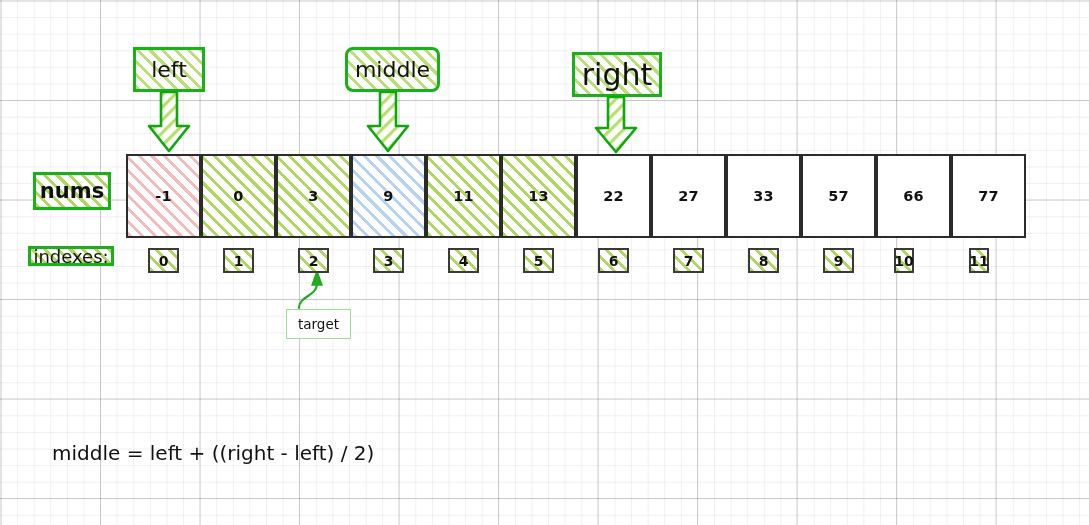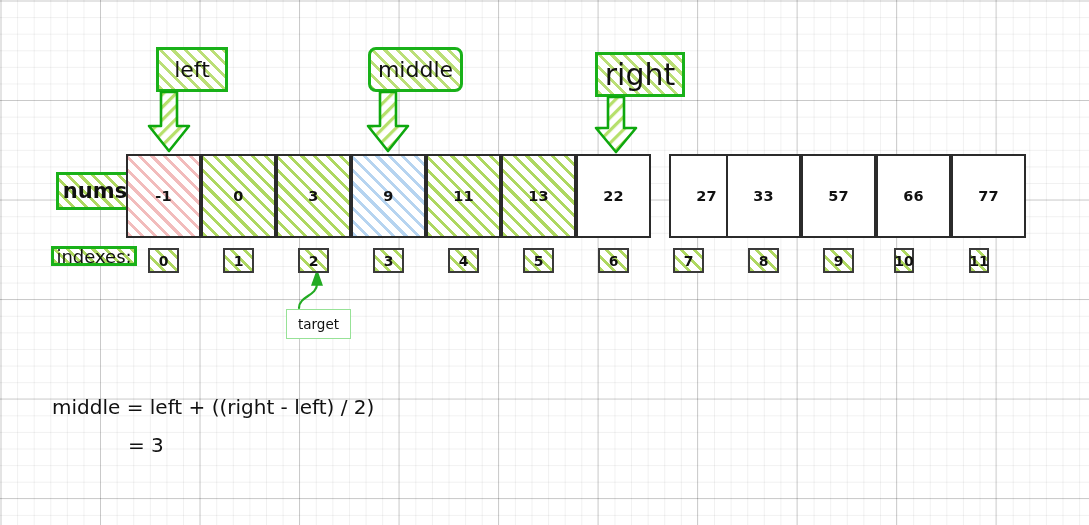--- a/index.html
+++ b/index.html
@@ -106,21 +106,20 @@
   
   .glabel {
     position: absolute;
     border: 3px solid #19b119;
     background-color: #ffffff;
     display: flex;
     align-items: center;
     justify-content: center;
     color: #111111;
     font-family: "DejaVu Sans", sans-serif;
-    margin-left: 23px;
   }
   #label-nums  { left: 33px;  top: 172px; width: 78px; height: 38px; font-size: 21px; font-weight: bold; }
   #label-indexes { left: 28px; top: 246px; width: 86px; height: 20px; font-size: 18px; }
   #label-left   { left: 133px; top: 47px;  width: 72px; height: 45px; font-size: 22px; }
   #label-middle { left: 345px; top: 47px;  width: 95px; height: 45px; font-size: 22px; border-radius: 8px; }
   #label-right  { left: 572px; top: 52px;  width: 90px; height: 45px; font-size: 30px; }
 
   
   #label-target {
     position: absolute;
@@ -140,21 +139,21 @@
   .svg-overlay { position: absolute; left: 0; top: 0; pointer-events: none; }
 
   
   #formula {
     position: absolute;
     left: 52px;
     top: 388px;
     font-family: "DejaVu Sans", sans-serif;
     color: #111111;
   }
-  .f-line { font-size: 20px; line-height: 38px; white-space: pre; }
+  .f-line { font-size: 20px; line-height: 38px; white-space: pre; margin-top: 46px; }
   .f-indent { padding-left: 76px; }
 </style>
 </head>
 <body>
 
 <div id="grid-bg"></div>
 
 <div id="layer">
 
   <div class="glabel hatch-green" id="label-nums">
@@ -226,21 +225,21 @@
       </div>
 
     <div class="cell hatch-green" style="left:375px">
       <span class="cell-val">13</span>
       </div>
 
     <div class="cell hatch-none" style="left:450px">
       <span class="cell-val">22</span>
       </div>
 
-    <div class="cell hatch-none" style="left:543px">
+    <div class="cell hatch-none" style="left:525px">
       <span class="cell-val">27</span>
       </div>
 
     <div class="cell hatch-none" style="left:600px">
       <span class="cell-val">33</span>
       </div>
 
     <div class="cell hatch-none" style="left:675px">
       <span class="cell-val">57</span>
       </div>

